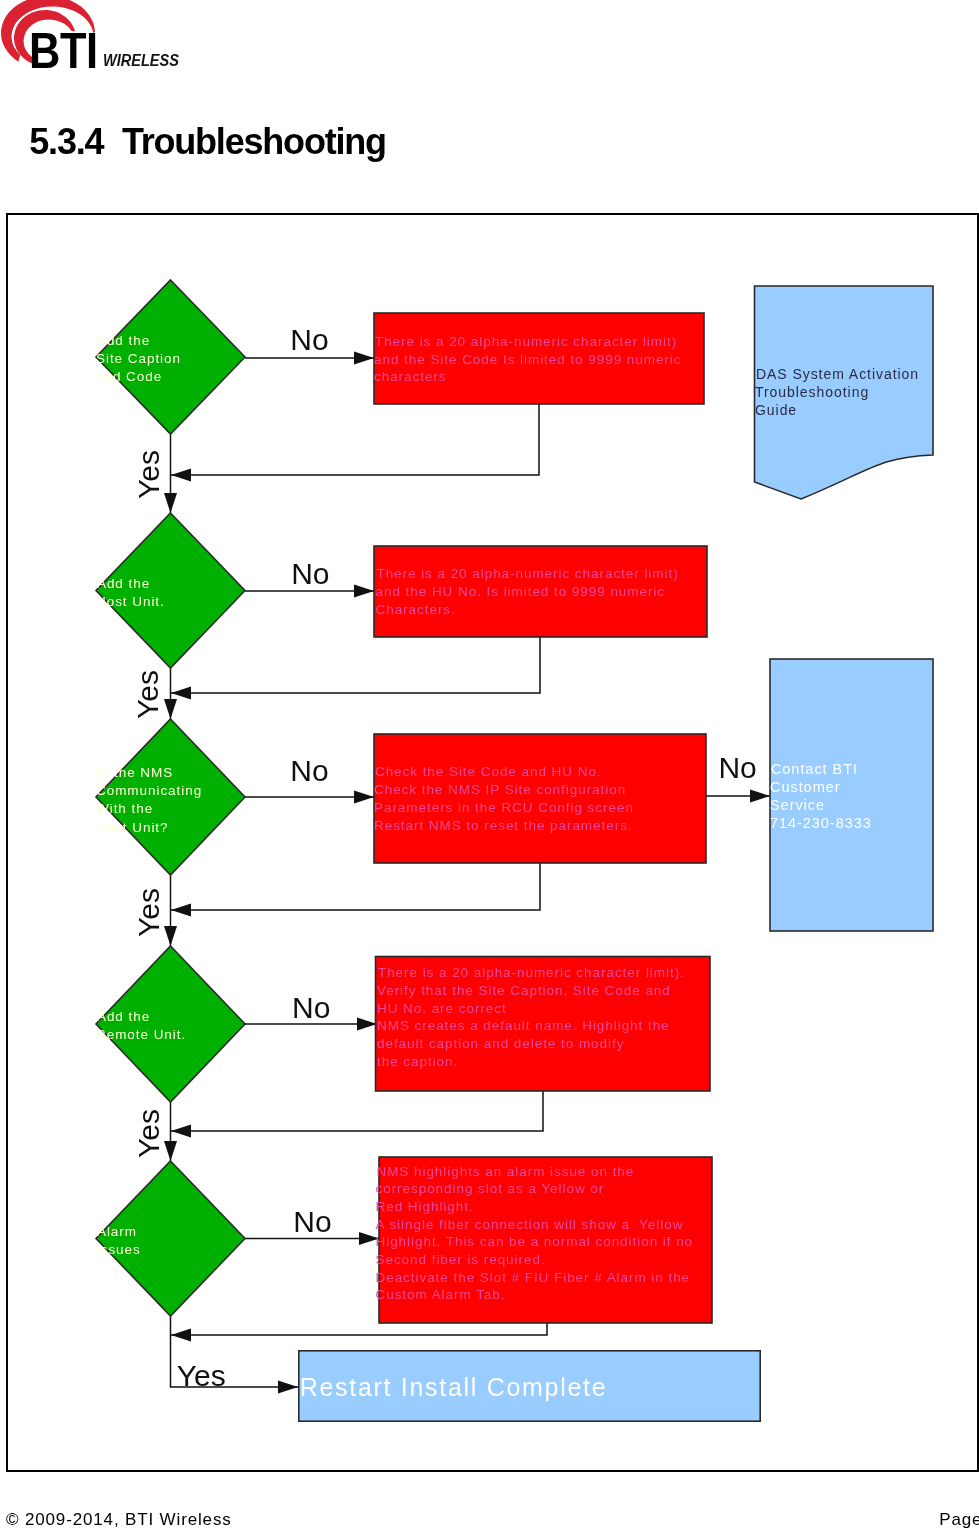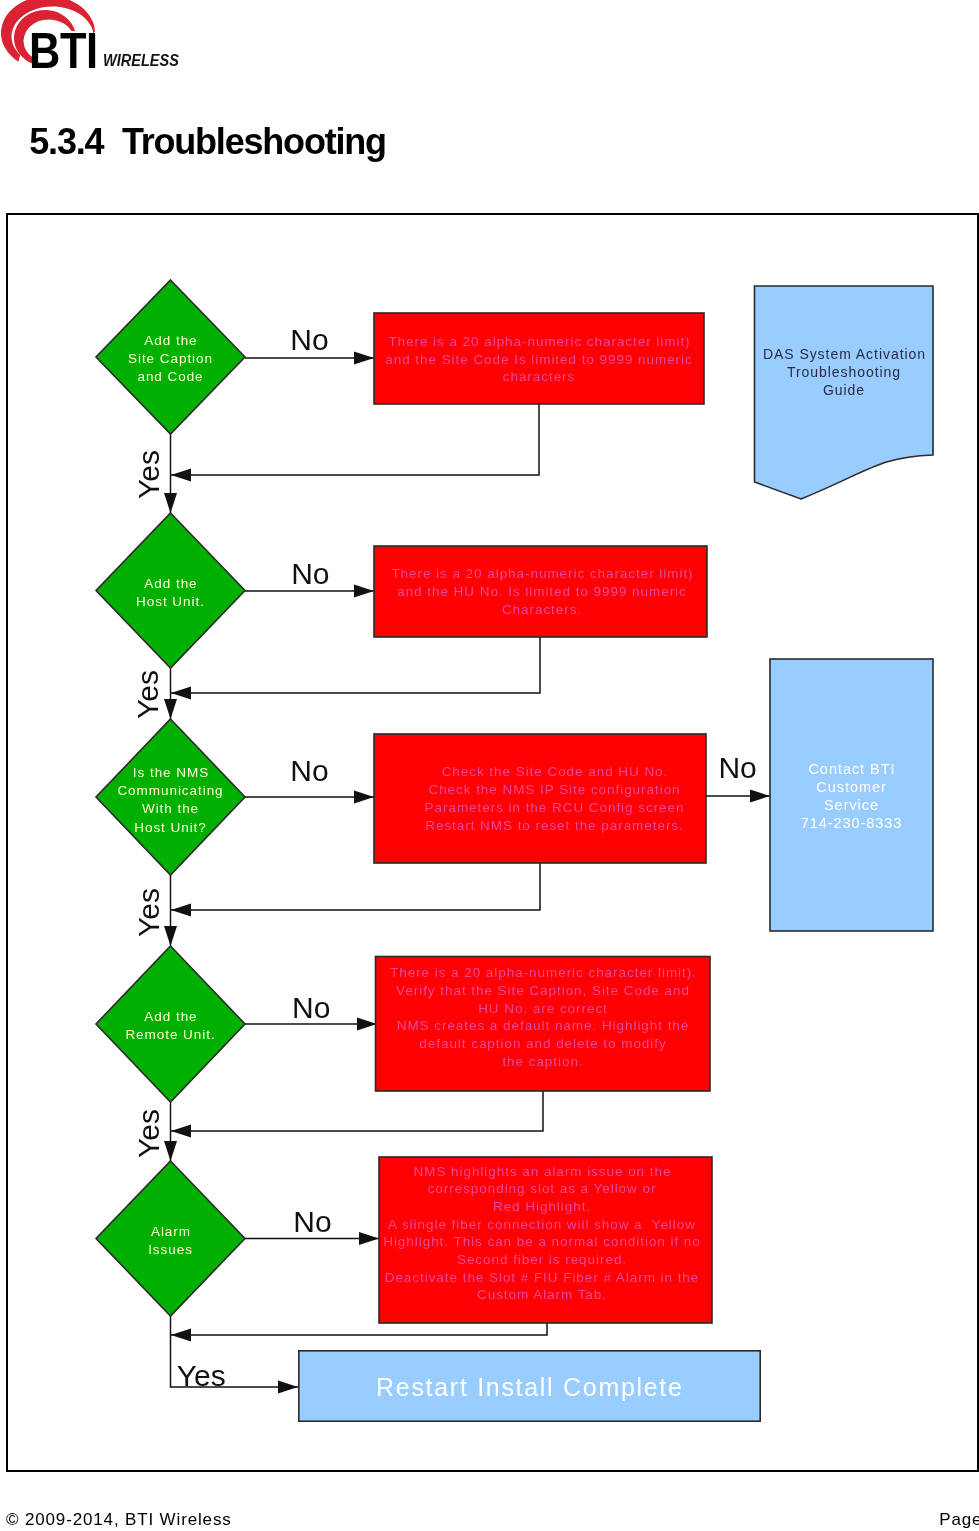--- a/index.html
+++ b/index.html
@@ -21,24 +21,24 @@
 
   
   #frame{position:absolute;left:5.75px;top:212.75px;width:973.5px;height:1259.4px;
          border:2.4px solid #000;box-sizing:border-box;background:#fff;}
 
   
   #chart{position:absolute;left:0;top:0;width:979px;height:1531px;
          pointer-events:none;}
 
   
-  .lbl{position:absolute;text-align:center;white-space:pre;}
+  .lbl{position:absolute;white-space:pre;}
   .greenTxt{color:#FFFFD8;font-size:13.5px;line-height:18.2px;letter-spacing:.95px;text-indent:.95px;}
   .redTxt{color:#ec4899;font-size:13.5px;line-height:18px;letter-spacing:.95px;text-indent:.95px;}
-  .blueTxtDark{color:#2b2b45;font-size:14px;line-height:18.2px;letter-spacing:.95px;text-indent:.95px;}
+  .blueTxtDark{color:#2b2b45;font-size:14px;line-height:18.2px;letter-spacing:.95px;text-indent:.95px;margin-top:20px;}
   .blueTxtWhite{color:#ffffff;font-size:14.5px;line-height:18px;letter-spacing:.95px;text-indent:.95px;}
   .bigBlue{color:#ffffff;font-size:25px;line-height:29px;letter-spacing:1.7px;text-indent:1.7px;}
   .yn{position:absolute;font-size:30px;color:#111;white-space:nowrap;}
   .ynv{position:absolute;font-size:30px;color:#111;white-space:nowrap;
        transform-origin:0 0;transform:rotate(-90deg);}
 
   
   #foot-left{position:absolute;left:6px;top:1509.6px;font-size:17px;letter-spacing:.85px;
              line-height:normal;}
   #foot-right{position:absolute;right:-1.5px;top:1509.6px;font-size:17px;letter-spacing:.85px;

